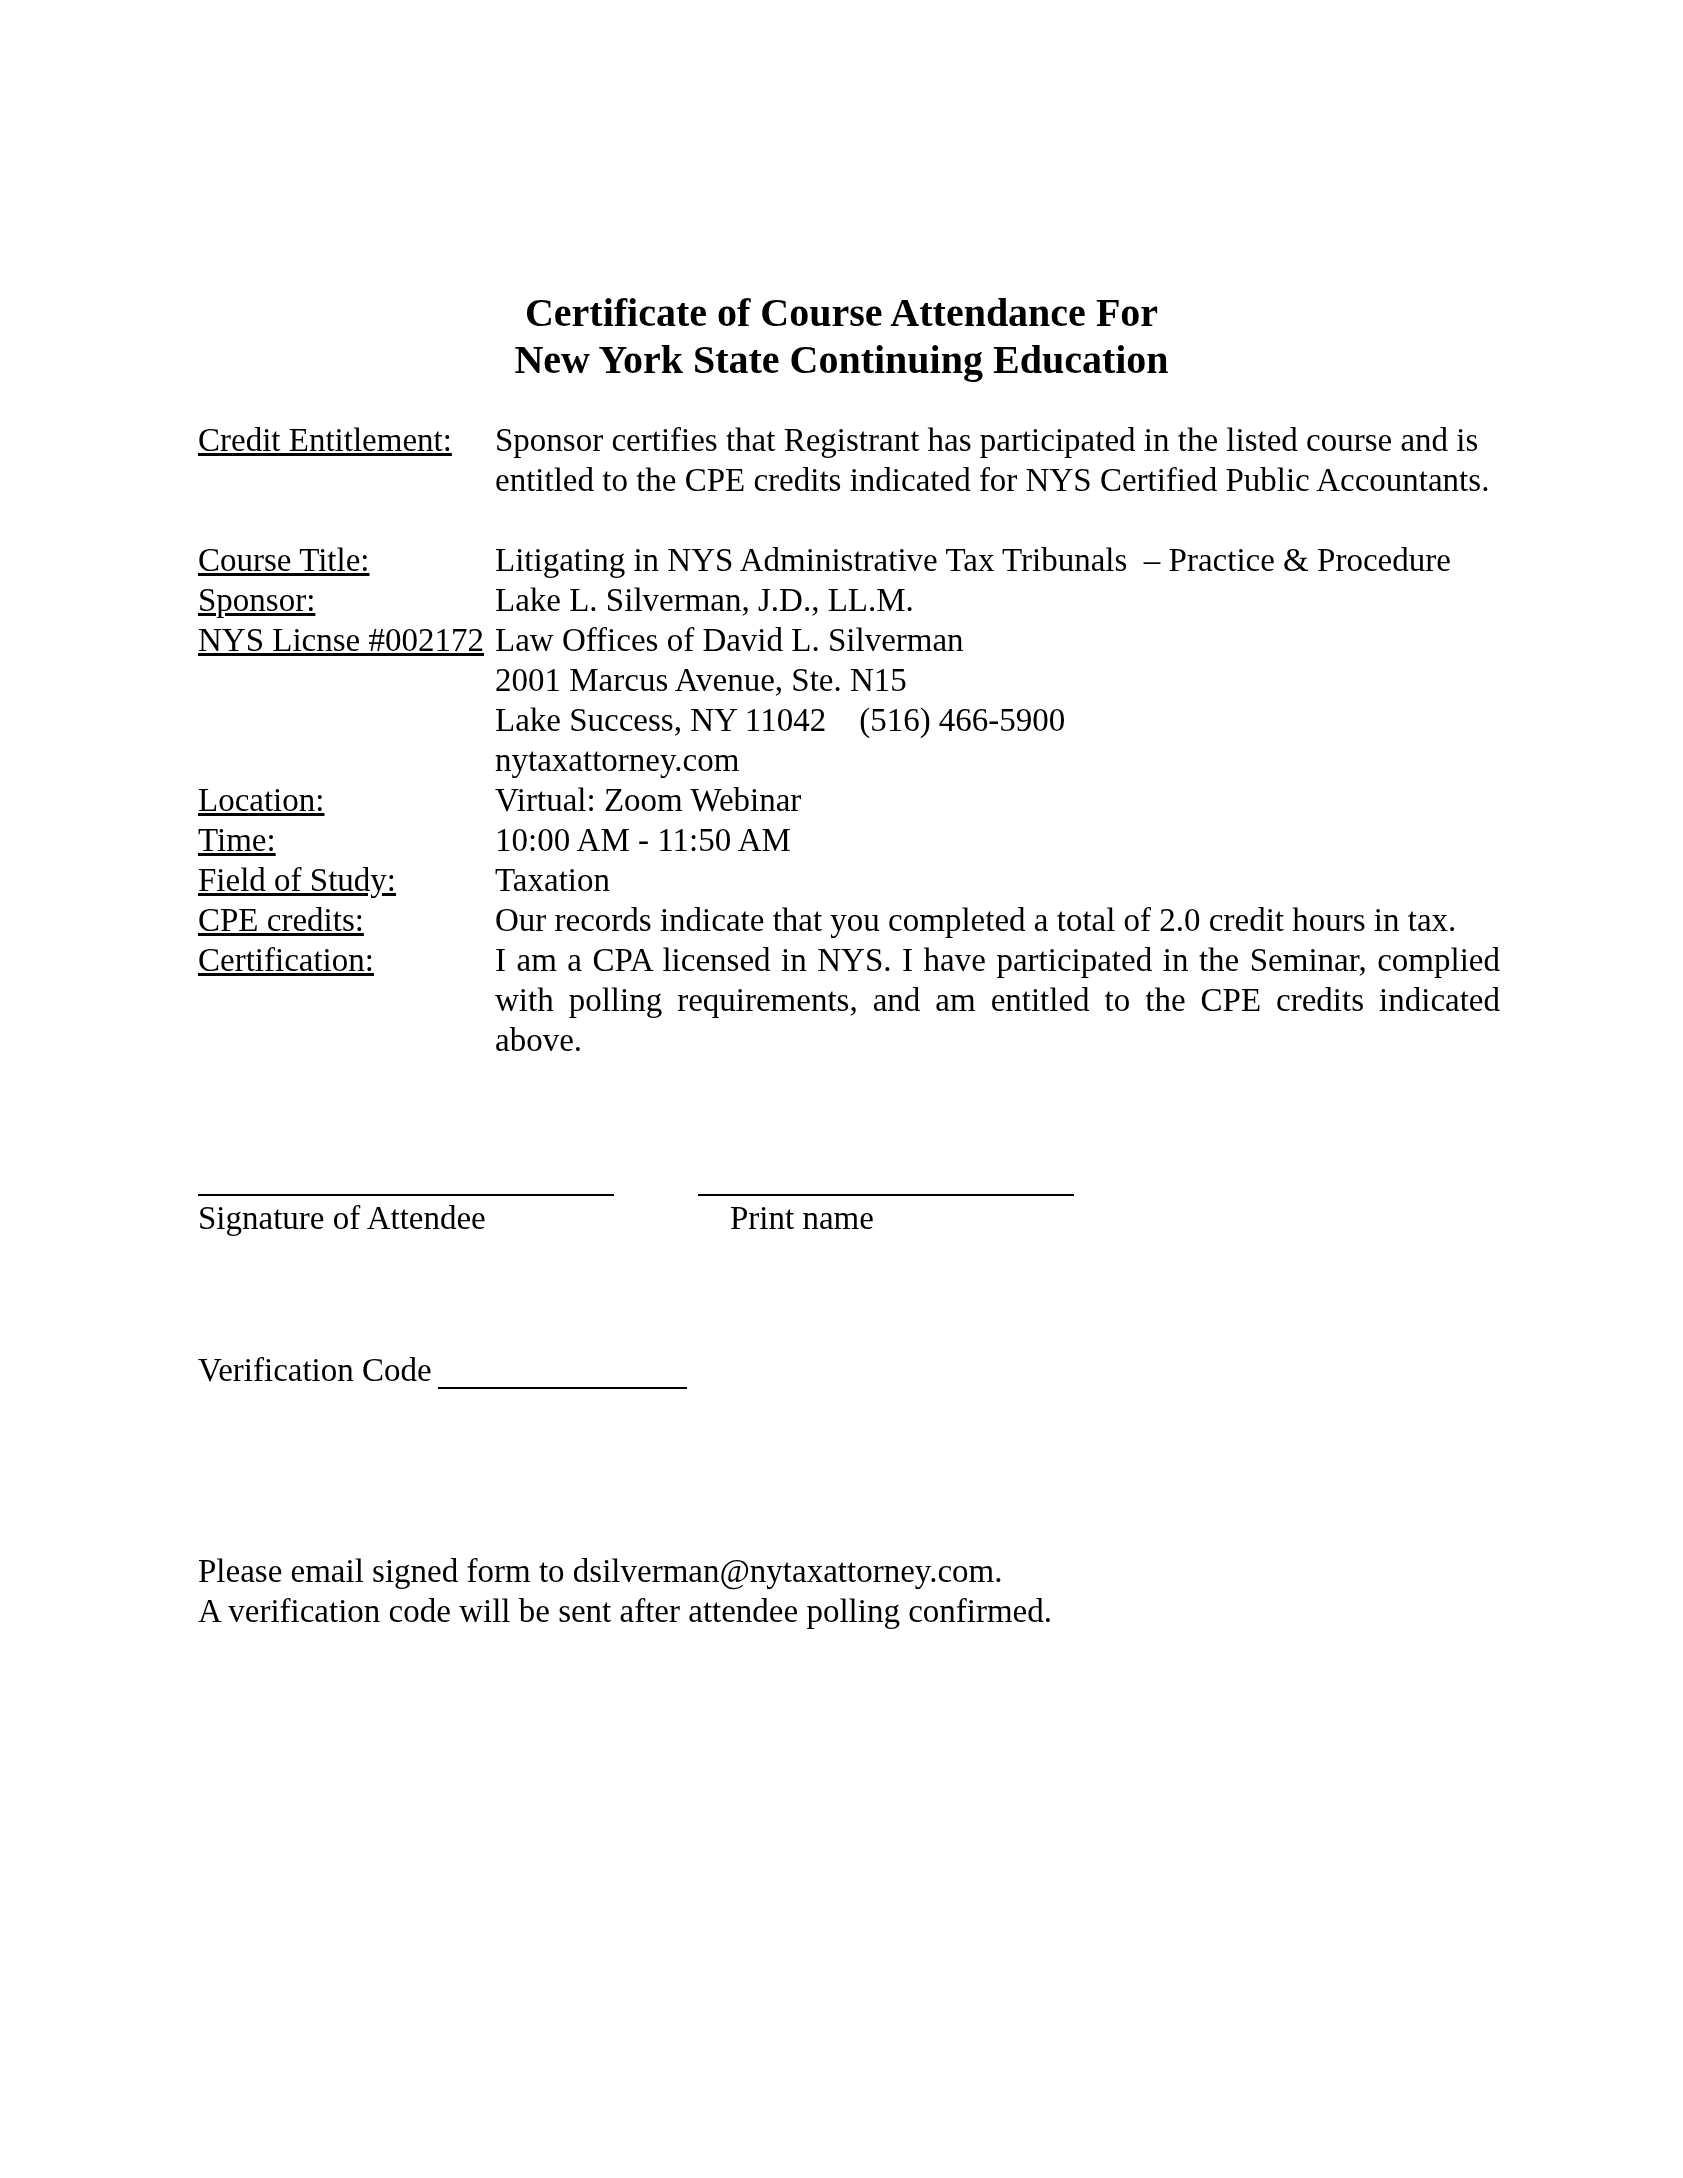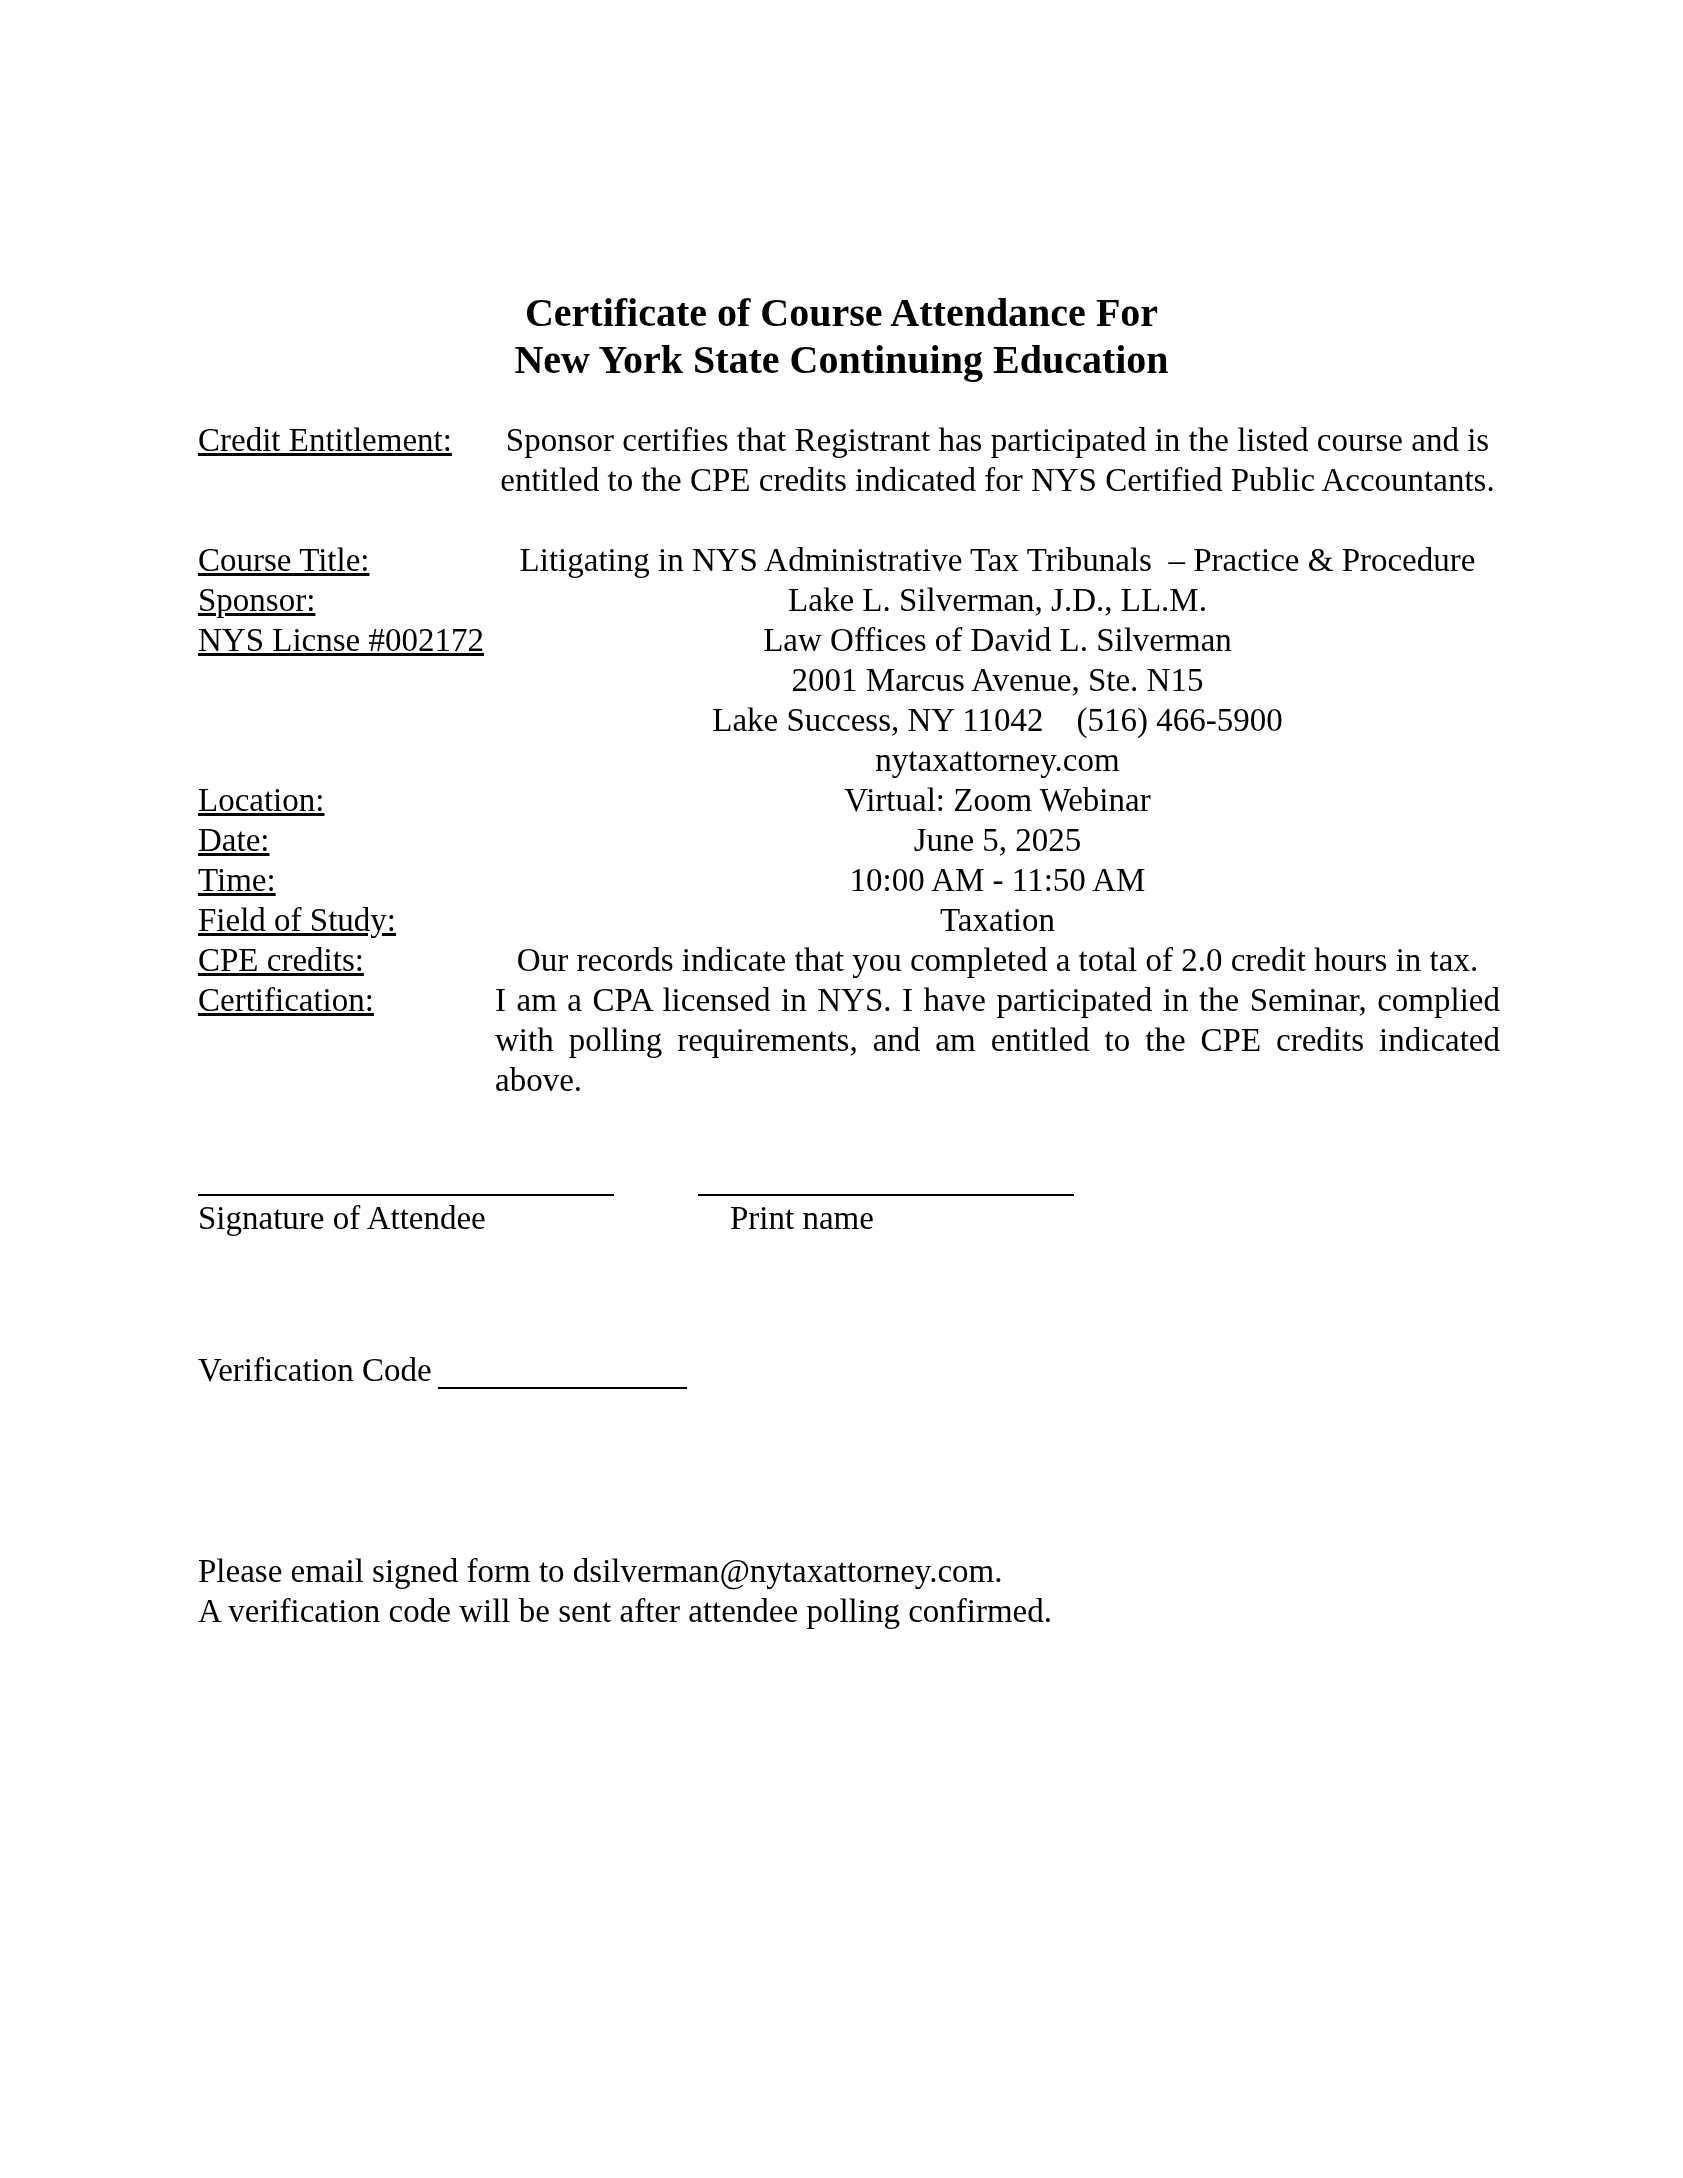--- a/index.html
+++ b/index.html
@@ -26,21 +26,21 @@
     line-height: 47px;
   }
   .doc-body {
     position: absolute;
     top: 420px;
     left: 198px;
     width: 1302px;
   }
   .row { display: flex; align-items: flex-start; }
   .label { flex: 0 0 297px; width: 297px; white-space: pre-wrap; text-decoration: underline; }
-  .value { width: 1005px; white-space: pre-wrap; text-align: center; }
+  .value { width: 1005px; white-space: pre-wrap; }
   .value.justify { text-align: justify; }
   .spacer { height: 40px; }
 
   .signature-section {
     position: absolute;
     top: 1174px;
     left: 198px;
     width: 1287px;
     height: 79px;
     text-align: right;
@@ -124,24 +124,20 @@
     <div class="row">
       <div class="label"></div>
       <div class="value">nytaxattorney.com</div>
     </div>
 
     <div class="row">
       <div class="label">Location:</div>
       <div class="value">Virtual: Zoom Webinar</div>
     </div>
 
-    <div class="row">
-      <div class="label">Date:</div>
-      <div class="value">June 5, 2025</div>
-    </div>
 
     <div class="row">
       <div class="label">Time:</div>
       <div class="value">10:00 AM - 11:50 AM</div>
     </div>
 
     <div class="row">
       <div class="label">Field of Study:</div>
       <div class="value">Taxation</div>
     </div>

